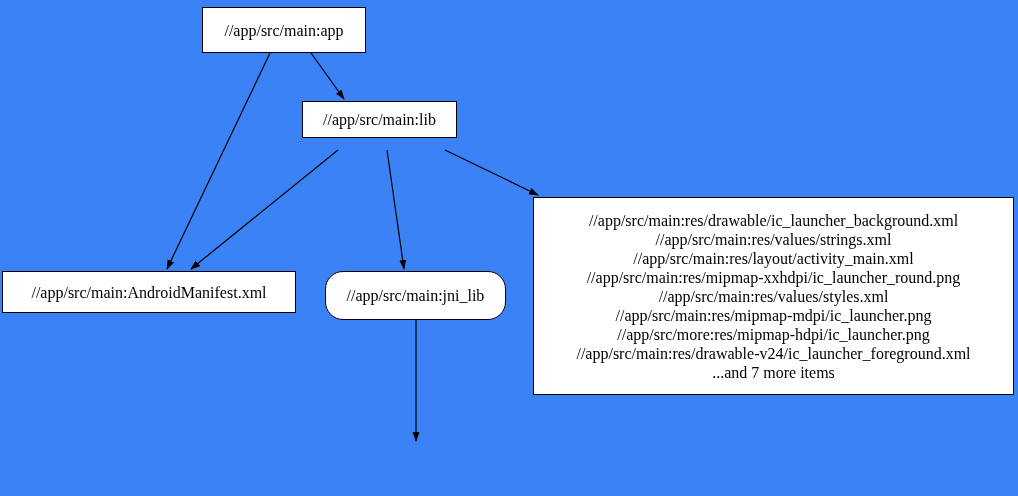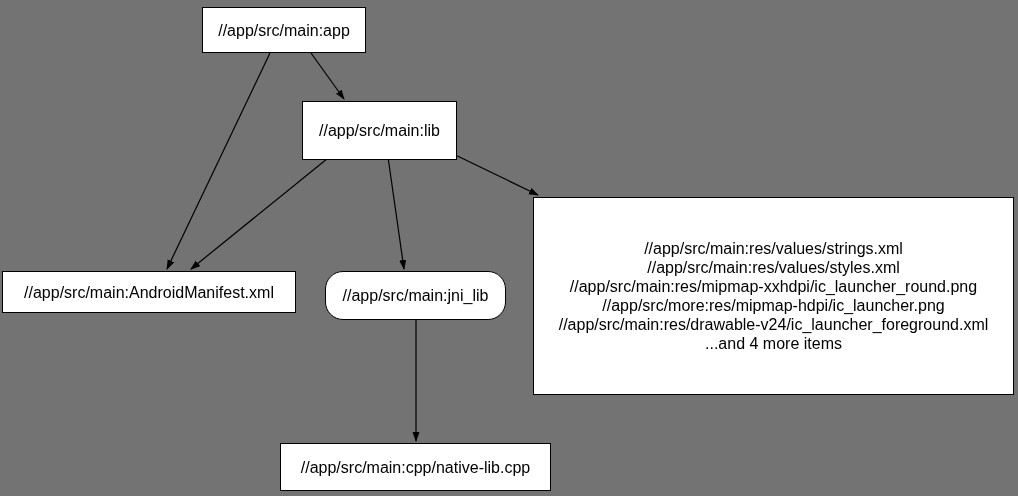--- a/index.html
+++ b/index.html
@@ -4,22 +4,22 @@
 <style>
   html, body {
     margin: 0;
     padding: 0;
     background: #ffffff;
   }
   #canvas {
     position: relative;
     width: 1018px;
     height: 496px;
-    background: #737373;
-    font-family: Liberation Sans, sans-serif;
+    background: #3b82f6;
+    font-family: Liberation Serif, serif;
     color: #000000;
     overflow: hidden;
   }
   #edges {
     position: absolute;
     left: 0;
     top: 0;
     width: 1018px;
     height: 496px;
   }
@@ -66,38 +66,38 @@
     <line x1="338" y1="150" x2="191" y2="269" marker-end="url(#arrow)"></line>
     <line x1="387" y1="150" x2="404" y2="269" marker-end="url(#arrow)"></line>
     <line x1="445" y1="150" x2="538" y2="195" marker-end="url(#arrow)"></line>
     <line x1="416" y1="320" x2="416" y2="441" marker-end="url(#arrow)"></line>
   </svg>
 
   <div class="node" style="left:202px; top:7px; width:164px; height:46px;">
     <span>//app/src/main:app</span>
   </div>
 
-  <div class="node" style="left:302px; top:101px; width:155px; height:59px;">
+  <div class="node" style="left:302px; top:101px; width:155px; height:37px;">
     <span>//app/src/main:lib</span>
   </div>
 
   <div class="node" style="left:2px; top:271px; width:294px; height:42px;">
     <span>//app/src/main:AndroidManifest.xml</span>
   </div>
 
   <div class="node" style="left:325px; top:271px; width:181px; height:49px;border-radius:18px;">
     <span>//app/src/main:jni_lib</span>
   </div>
 
   <div class="node multi" style="left:533px; top:197px; width:481px; height:198px;">
+    <div class="res-line">//app/src/main:res/drawable/ic_launcher_background.xml</div>
     <div class="res-line">//app/src/main:res/values/strings.xml</div>
+    <div class="res-line">//app/src/main:res/layout/activity_main.xml</div>
+    <div class="res-line">//app/src/main:res/mipmap-xxhdpi/ic_launcher_round.png</div>
     <div class="res-line">//app/src/main:res/values/styles.xml</div>
-    <div class="res-line">//app/src/main:res/mipmap-xxhdpi/ic_launcher_round.png</div>
+    <div class="res-line">//app/src/main:res/mipmap-mdpi/ic_launcher.png</div>
     <div class="res-line">//app/src/more:res/mipmap-hdpi/ic_launcher.png</div>
     <div class="res-line">//app/src/main:res/drawable-v24/ic_launcher_foreground.xml</div>
-    <div class="res-line">...and 4 more items</div>
+    <div class="res-line">...and 7 more items</div>
   </div>
 
-  <div class="node" style="left:280px; top:443px; width:271px; height:48px;">
-    <span>//app/src/main:cpp/native-lib.cpp</span>
-  </div>
 
 </div>
 
 </body></html>

